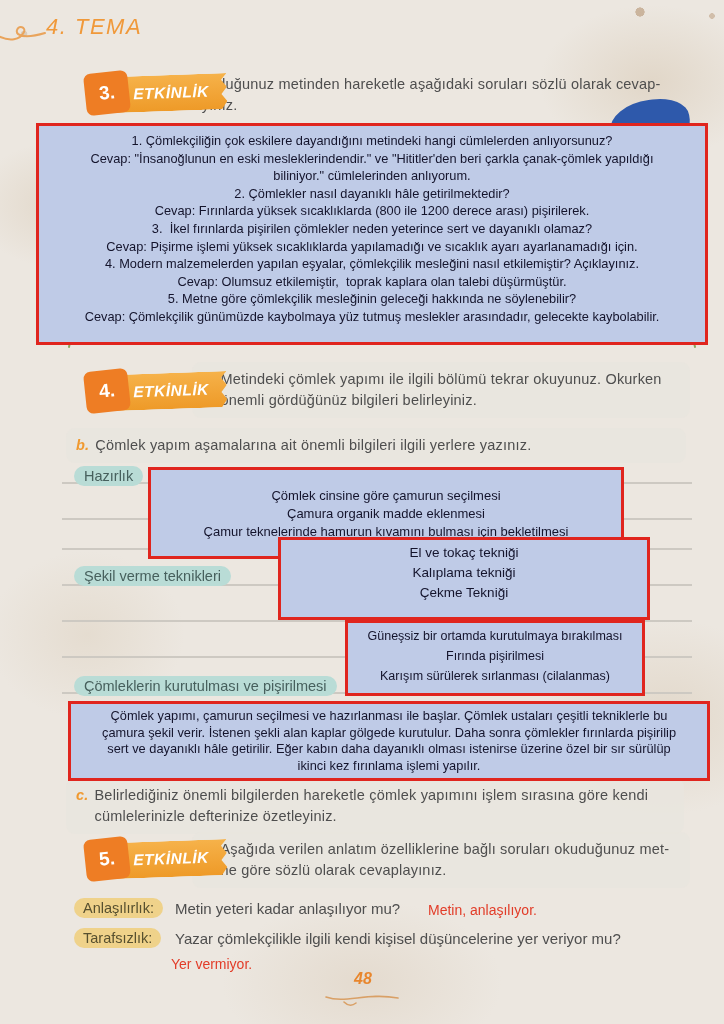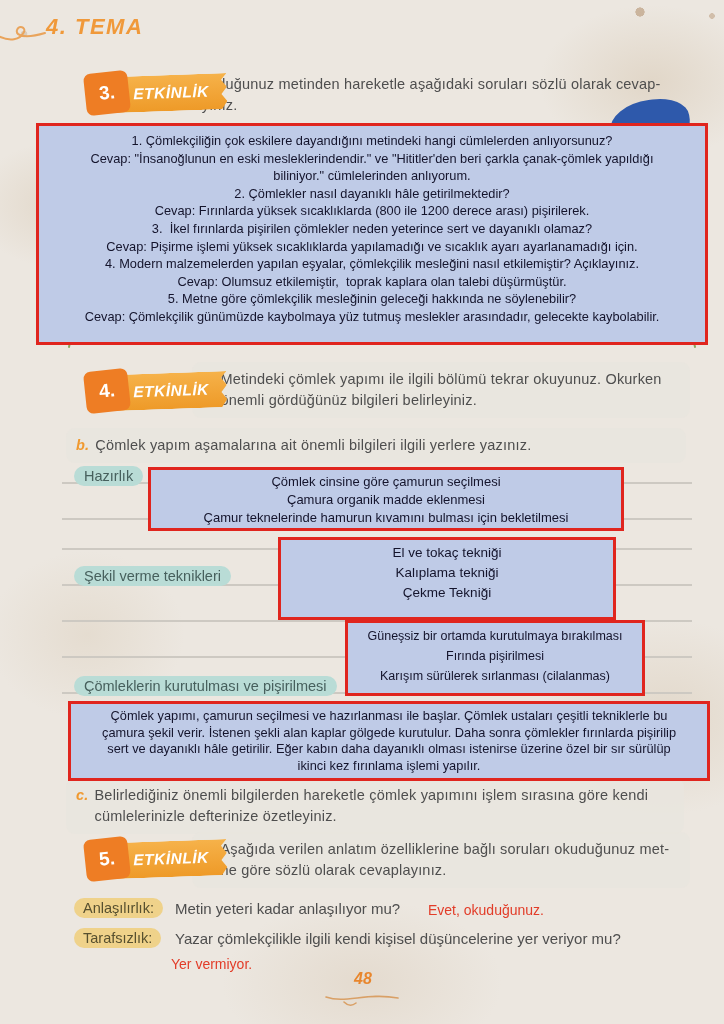--- a/index.html
+++ b/index.html
@@ -12,21 +12,21 @@
       radial-gradient(circle 6px at 24px 34px, rgba(190,165,135,.4) 0 55%, transparent 60%),
       radial-gradient(ellipse 120px 90px at 8% 20%, rgba(214,198,176,.45), transparent 70%),
       radial-gradient(ellipse 160px 110px at 90% 8%, rgba(214,198,176,.5), transparent 70%),
       radial-gradient(ellipse 140px 120px at 12% 62%, rgba(218,204,184,.4), transparent 70%),
       radial-gradient(ellipse 180px 140px at 92% 70%, rgba(214,198,176,.45), transparent 70%),
       radial-gradient(ellipse 200px 120px at 50% 96%, rgba(216,200,180,.4), transparent 70%),
       #ece7e0;
   }
   .abs{position:absolute;}
   
-  .theme-title{left:46px;top:14px;color:#f0993a;font-size:22px;font-weight:bold;font-style:italic;letter-spacing:1.5px;}
+  .theme-title{left:46px;top:14px;color:#f0993a;font-size:22px;font-weight:normal;font-style:italic;letter-spacing:1.5px;}
   
   .badge{width:150px;height:50px;}
   .badge .tile{position:absolute;left:0;top:4px;width:44px;height:42px;background:#ee7d24;border-radius:7px;
     transform:rotate(-6deg);color:#fff;font-weight:bold;font-size:19px;display:flex;align-items:center;justify-content:center;z-index:2;}
   .badge .banner{position:absolute;left:30px;top:7px;width:112px;height:36px;background:linear-gradient(180deg,#f6b24a,#ee9a28);
     transform:rotate(-2deg);color:#fff;font-weight:bold;font-style:italic;font-size:15.5px;letter-spacing:.5px;
     display:flex;align-items:center;justify-content:center;z-index:1;
     clip-path:polygon(0 0,100% 0,95% 18%,100% 38%,95% 58%,100% 78%,95% 100%,0 100%);}
   
   .instr{color:#4e4e4e;font-size:14.5px;line-height:21px;letter-spacing:.2px;}
@@ -35,22 +35,22 @@
   .item{display:flex;align-items:flex-start;}
   
   .ansbox{background:#bfcbe7;border:3px solid #e0251e;color:#14142c;z-index:1;}
   .ansbox div{white-space:pre;text-align:center;}
   .qa{left:36px;top:123px;width:646px;height:204px;padding:6px 10px;font-size:12.8px;line-height:17.6px;}
   .blue-blob{left:610px;top:100px;width:80px;height:48px;background:#2e59ab;border-radius:55% 45% 50% 50%;transform:rotate(-8deg);z-index:0;}
   
   .rule{left:62px;width:630px;height:2px;background:#cdc9c2;z-index:0;}
   
   .slabel{background:#b9dcd6;border-radius:12px;padding:2px 10px;color:#47605d;font-size:14.5px;z-index:2;}
-  .boxA{left:148px;top:467px;width:452px;height:52px;padding:3px 9px;font-size:13px;line-height:18px;}
-  .boxB{left:278px;top:537px;width:314px;height:71px;padding:3px 9px;font-size:13.5px;line-height:20px;}
+  .boxA{left:148px;top:467px;width:452px;height:52px;padding:17px 9px;font-size:13px;line-height:18px;}
+  .boxB{left:278px;top:537px;width:314px;height:71px;padding:3px 26px;font-size:13.5px;line-height:20px;}
   .boxC{left:345px;top:620px;width:276px;height:64px;padding:3px 9px;font-size:12.5px;line-height:20px;}
   .summary{left:68px;top:701px;width:618px;height:66px;padding:4px 9px;font-size:12.8px;line-height:16.6px;}
   
   .ylabel{background:#efd28a;border-radius:11px;padding:2px 9px;color:#57502f;font-size:14.5px;font-weight:normal;z-index:2;}
   .question{color:#4e4e4e;font-size:15px;}
   .red-answer{color:#e23c28;font-size:14px;}
   .page-num{color:#e8862d;font-weight:bold;font-style:italic;font-size:16px;text-align:center;}
   svg{display:block;}
 </style>
 </head>
@@ -130,21 +130,21 @@
     <div class="tile">5.</div>
     <div class="banner">ETKİNLİK</div>
   </div>
   <div class="abs instr soft item" style="left:192px;top:832px;width:478px;">
     <span class="marker">a.</span>
     <span>Aşağıda verilen anlatım özelliklerine bağlı soruları okuduğunuz met-ne göre sözlü olarak cevaplayınız.</span>
   </div>
 
   <div class="abs ylabel" style="left:74px;top:898px;">Anlaşılırlık:</div>
   <div class="abs question" style="left:175px;top:900px;">Metin yeteri kadar anlaşılıyor mu?</div>
-  <div class="abs red-answer" style="left:428px;top:902px;">Evet, okuduğunuz.</div>
+  <div class="abs red-answer" style="left:428px;top:902px;">Metin, anlaşılıyor.</div>
 
   <div class="abs ylabel" style="left:74px;top:928px;">Tarafsızlık:</div>
   <div class="abs question" style="left:175px;top:930px;">Yazar çömlekçilikle ilgili kendi kişisel düşüncelerine yer veriyor mu?</div>
   <div class="abs red-answer" style="left:171px;top:956px;">Yer vermiyor.</div>
 
   <div class="abs page-num" style="left:354px;top:970px;">48</div>
   <svg class="abs" style="left:322px;top:990px;" width="80" height="18" viewBox="0 0 80 18">
     <path d="M4 7 C24 14 44 2 76 8 M22 12 q6 6 12 1" stroke="#d9a066" stroke-width="1.6" fill="none" stroke-linecap="round"></path>
   </svg>
 

